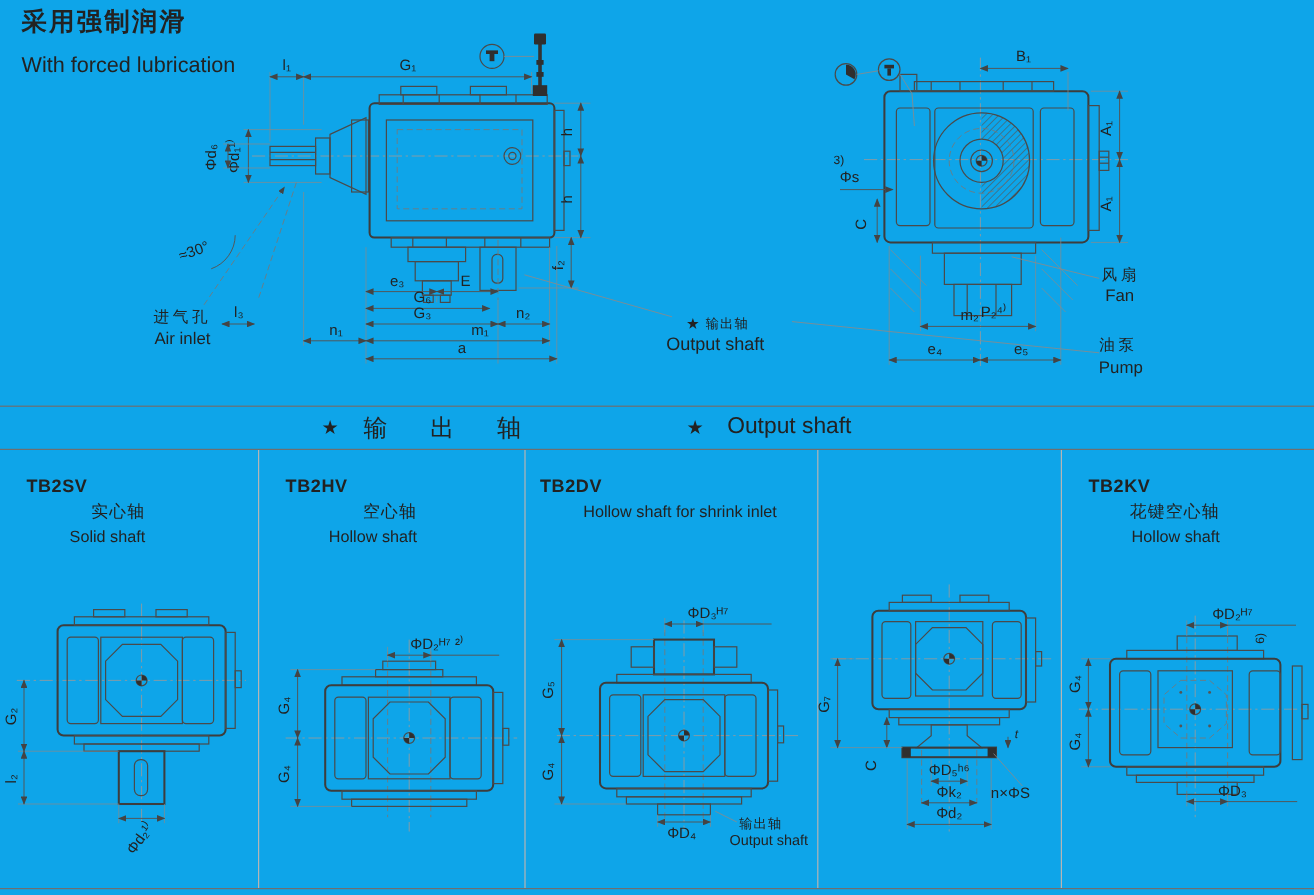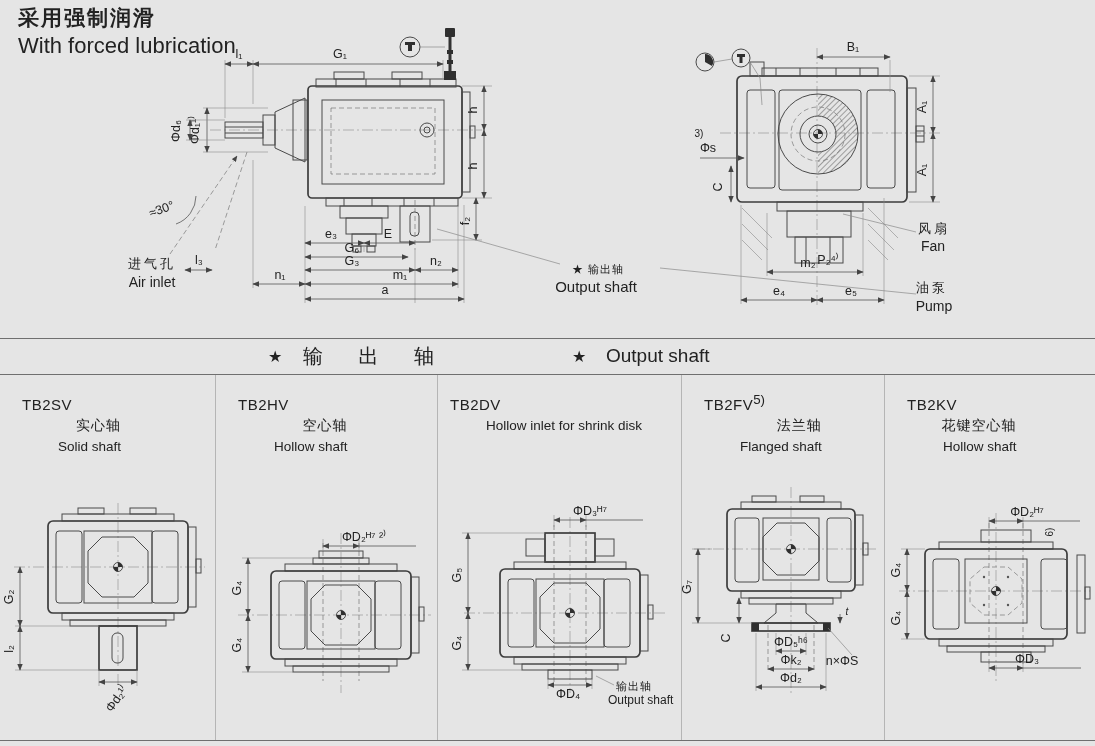--- a/index.html
+++ b/index.html
@@ -1,20 +1,20 @@
 <!DOCTYPE html>
 <html><head>
 <meta charset="utf-8">
 <style>
   html,body{margin:0;padding:0;background:#fff;}
-  .page{position:relative;width:1095px;height:746px;background:#e5e5e5;overflow:hidden;
+  .page{position:relative;width:1095px;height:746px;background:#0ea5e9;overflow:hidden;
         font-family:"Liberation Sans",sans-serif;color:#222;}
   .title{position:absolute;left:18px;top:4px;}
   .title .cn{font-size:21px;font-weight:bold;letter-spacing:2px;}
-  .title .en{font-size:22px;margin-top:1px;}
+  .title .en{font-size:18px;margin-top:12px;}
   svg{position:absolute;overflow:visible;}
   svg text{font-family:"Liberation Sans",sans-serif;}
   .ln{stroke:#4a4a4a;fill:none;stroke-width:1;}
   .lnb{stroke:#3d3d3d;fill:none;stroke-width:1.7;}
   .dim{stroke:#555;fill:none;stroke-width:0.8;}
   .ext{stroke:#8a8a8a;fill:none;stroke-width:0.6;}
   .cl{stroke:#9a9a9a;fill:none;stroke-width:0.7;stroke-dasharray:11 3 2 3;}
   .bore{stroke:#777;fill:none;stroke-width:0.7;stroke-dasharray:5 3;}
   .lead{stroke:#8a8a8a;stroke-width:0.7;fill:none;}
   .dt{font-size:12.5px;fill:#222;text-anchor:middle;}
@@ -26,21 +26,21 @@
   .band{position:absolute;left:0;top:338px;width:1095px;height:37px;box-sizing:border-box;
         border-top:1.6px solid #6f6f6f;border-bottom:1.6px solid #6f6f6f;}
   .band .star{position:absolute;top:8px;font-size:16px;}
   .band .cnb{position:absolute;top:4px;font-size:20px;font-weight:normal;letter-spacing:15px;}
   .band .enb{position:absolute;top:6px;font-size:19px;}
   .panels{position:absolute;left:0;top:375px;width:1095px;height:366px;box-sizing:border-box;
           border-bottom:1.6px solid #6f6f6f;}
   .panel{position:absolute;top:0;height:100%;box-sizing:border-box;border-left:1px solid #b5b5b5;}
   .panel.first{border-left:none;}
   .phdr{position:absolute;left:22px;top:14px;line-height:21px;white-space:nowrap;}
-  .pcode{font-size:15px;font-weight:normal;letter-spacing:0.5px;}
+  .pcode{font-size:15px;font-weight:bold;letter-spacing:0.5px;}
   .pcn{font-size:14px;letter-spacing:1px;text-align:right;}
   .pen{font-size:13.5px;margin-left:36px;}
 </style>
 </head>
 <body>
 
 <div class="page">
 
   <div class="title">
     <div class="cn">采用强制润滑</div>
@@ -359,21 +359,21 @@
         <line class="dim" x1="32" y1="83" x2="32" y2="140" marker-start="url(#arr)" marker-end="url(#arr)"></line>
         <line class="dim" x1="32" y1="140" x2="32" y2="197" marker-start="url(#arr)" marker-end="url(#arr)"></line>
         <text class="dt" transform="rotate(-90 25 113)" x="25" y="113">G₄</text>
         <text class="dt" transform="rotate(-90 25 170)" x="25" y="170">G₄</text>
       </svg>
     </div>
 
     <div class="panel" style="left:437px;width:244px">
       <div class="phdr" style="left:12px">
         <div><span class="pcode">TB2DV</span><sup></sup></div>
-        <div class="pen">Hollow inlet for shrink disk</div>
+        <div class="pen">Hollow shaft for shrink inlet</div>
       </div>
       <svg width="244" height="262" style="left:0;top:100px">
         <line class="cl" x1="26" y1="138" x2="230" y2="138"></line>
         <line class="cl" x1="132" y1="42" x2="132" y2="218"></line>
         <line class="bore" x1="116" y1="50" x2="116" y2="210"></line>
         <line class="bore" x1="148" y1="50" x2="148" y2="210"></line>
         <g>
           <rect class="lnb" x="107" y="58" width="50" height="29"></rect>
           <rect class="ln" x="88" y="64" width="19" height="17"></rect>
           <rect class="ln" x="157" y="64" width="19" height="17"></rect>
@@ -407,25 +407,20 @@
         <line class="ext" x1="154" y1="204" x2="154" y2="214"></line>
         <line class="dim" x1="110" y1="210" x2="154" y2="210" marker-start="url(#arr)" marker-end="url(#arr)"></line>
         <text class="dt" x="130" y="223">ΦD₄</text>
         <line class="lead" x1="158" y1="201" x2="176" y2="210"></line>
         <text class="cjks" x="178" y="215" text-anchor="start">输出轴</text>
         <text x="170" y="229" text-anchor="start" font-size="12" fill="#222">Output shaft</text>
       </svg>
     </div>
 
     <div class="panel" style="left:681px;width:203px">
-      <div class="phdr">
-        <div><span class="pcode">TB2FV</span><sup>5)</sup></div>
-        <div class="pcn">法兰轴</div>
-        <div class="pen">Flanged shaft</div>
-      </div>
       <svg width="203" height="262" style="left:0;top:100px">
         <line class="cl" x1="12" y1="74" x2="196" y2="74"></line>
         <line class="cl" x1="109" y1="12" x2="109" y2="218"></line>
         <rect class="lnb" x="45" y="34" width="128" height="82" rx="5"></rect>
         <rect class="ln" x="53" y="43" width="24" height="64" rx="3"></rect>
         <rect class="ln" x="145" y="43" width="24" height="64" rx="3"></rect>
         <rect class="ln" x="173" y="40" width="8" height="70"></rect>
         <rect class="ln" x="181" y="68" width="5" height="12"></rect>
         <rect class="ln" x="59" y="27" width="100" height="7"></rect>
         <rect class="ln" x="70" y="21" width="24" height="6"></rect>

